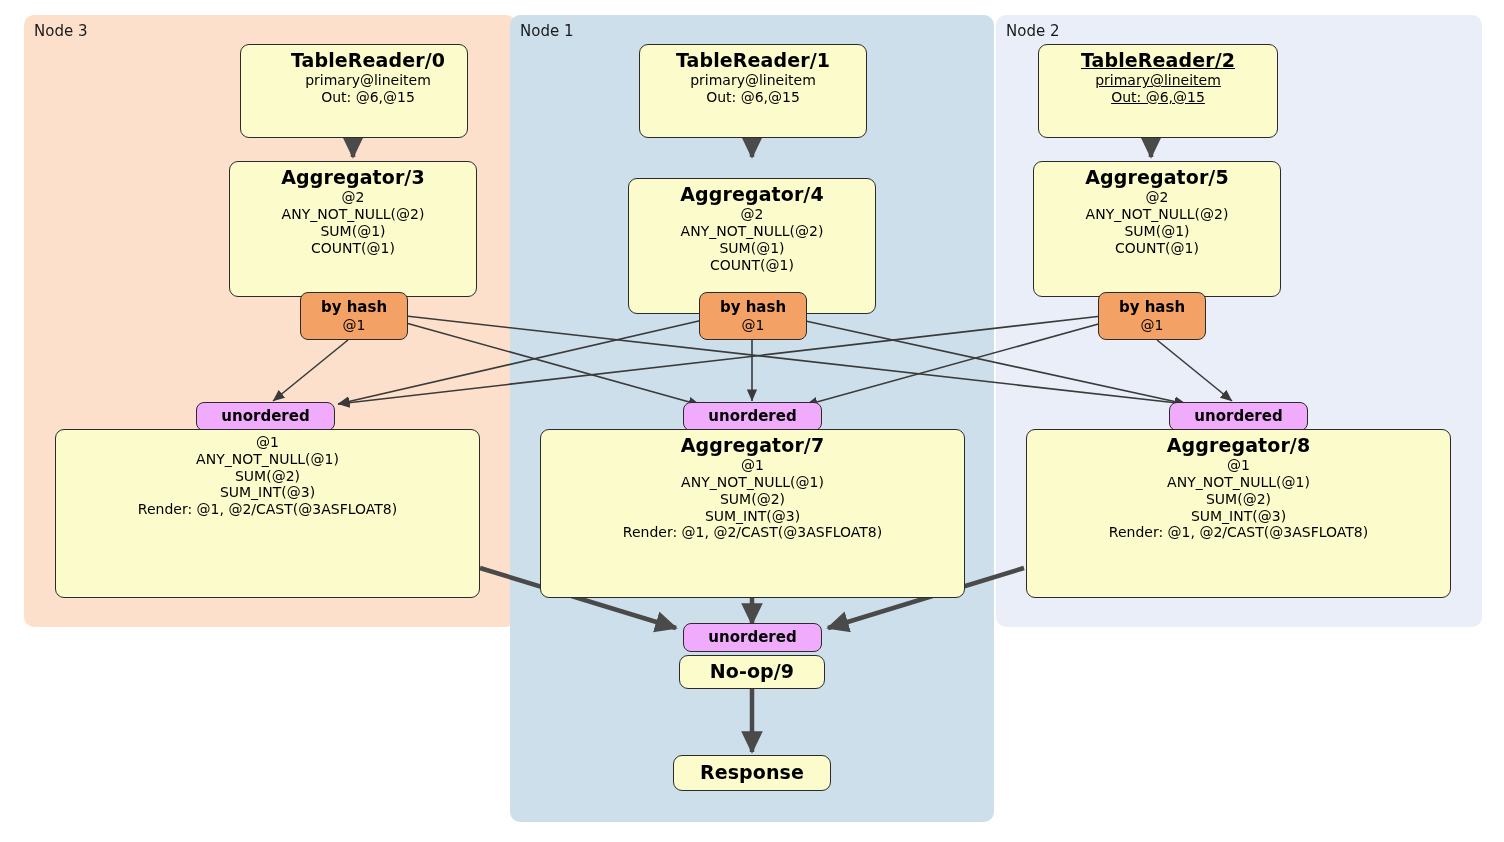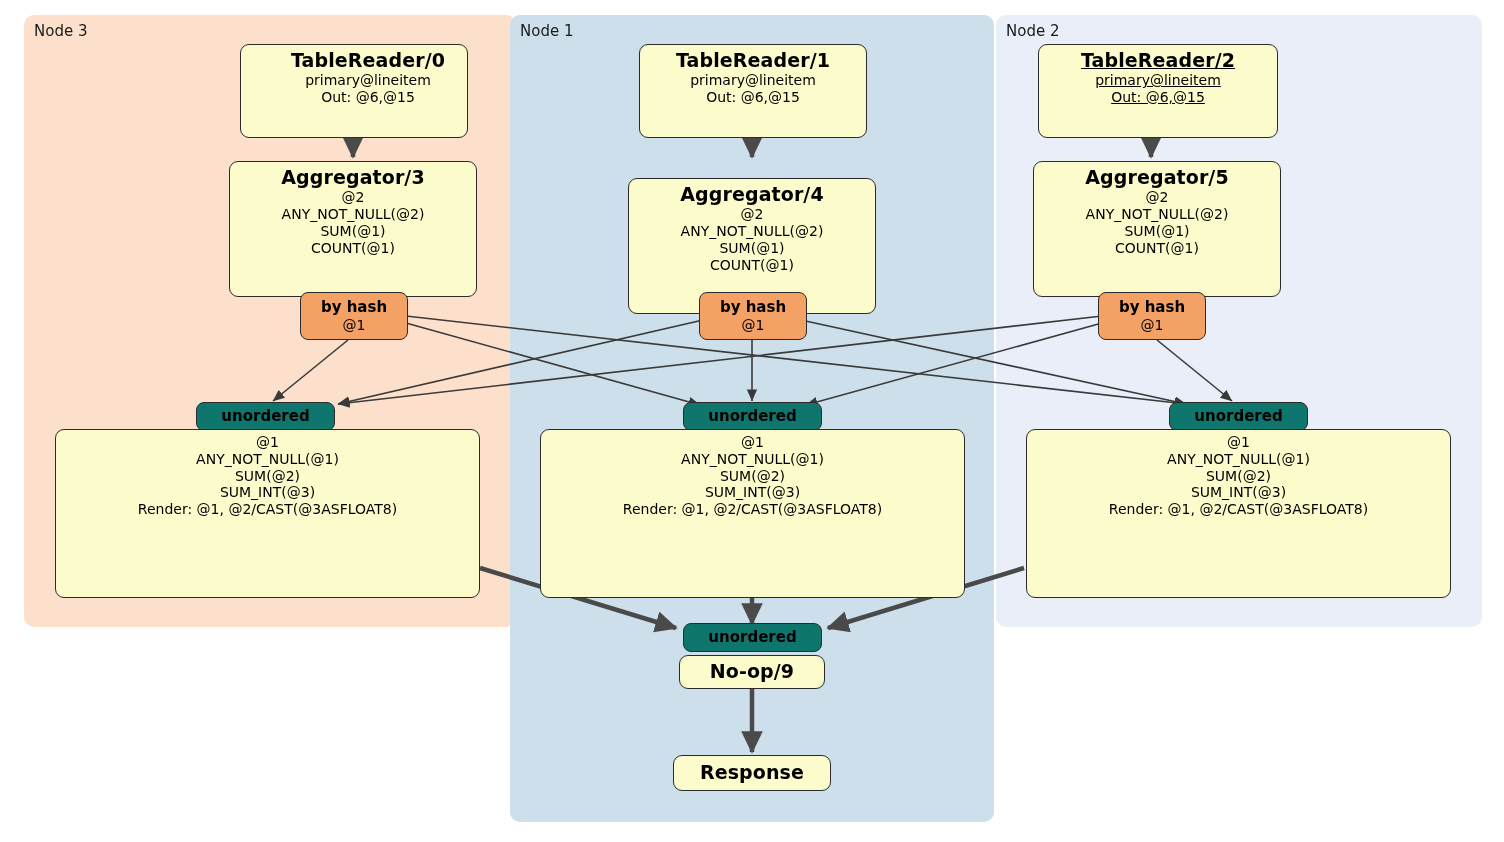--- a/index.html
+++ b/index.html
@@ -15,21 +15,21 @@
   .op-box{position:absolute;box-sizing:border-box;background:#FCFBCB;
           border:1.6px solid #2b2b2b;border-radius:9px;
           text-align:center;color:#000;padding:4px 8px;}
   .op-title{font-size:19px;font-weight:bold;line-height:1.22;letter-spacing:.1px;}
   .op-line{font-size:14px;line-height:1.2;font-weight:normal;}
 
   .pill{position:absolute;box-sizing:border-box;border:1.6px solid #2b2b2b;
         border-radius:8px;text-align:center;color:#000;
         display:flex;flex-direction:column;align-items:center;justify-content:center;}
   .pill-hash{background:#F3A165;}
-  .pill-unord{background:#0f766e;}
+  .pill-unord{background:#f0abfc;}
   .pill-strong{font-size:15px;font-weight:bold;line-height:1.15;}
   .pill-sub{font-size:14px;line-height:1.15;}
 </style>
 </head>
 <body>
 
 <div id="stage">
 
   <div class="node-panel" style="left:24px;top:15px;width:492px;height:612px;background:#FDE0CC;"></div>
   <div class="node-panel" style="left:510px;top:15px;width:484px;height:807px;background:#CEDFEC;"></div>
@@ -143,27 +143,29 @@
   </div>
 
   <div class="op-box" style="left:55px;top:429px;width:425px;height:169px;">
     <div class="op-line">@1</div>
     <div class="op-line">ANY_NOT_NULL(@1)</div>
     <div class="op-line">SUM(@2)</div>
     <div class="op-line">SUM_INT(@3)</div>
     <div class="op-line">Render: @1, @2/CAST(@3ASFLOAT8)</div>
   </div>
   <div class="op-box" style="left:540px;top:429px;width:425px;height:169px;">
+    <div class="op-title">Aggregator/7</div>
     <div class="op-line">@1</div>
     <div class="op-line">ANY_NOT_NULL(@1)</div>
     <div class="op-line">SUM(@2)</div>
     <div class="op-line">SUM_INT(@3)</div>
     <div class="op-line">Render: @1, @2/CAST(@3ASFLOAT8)</div>
   </div>
   <div class="op-box" style="left:1026px;top:429px;width:425px;height:169px;">
+    <div class="op-title">Aggregator/8</div>
     <div class="op-line">@1</div>
     <div class="op-line">ANY_NOT_NULL(@1)</div>
     <div class="op-line">SUM(@2)</div>
     <div class="op-line">SUM_INT(@3)</div>
     <div class="op-line">Render: @1, @2/CAST(@3ASFLOAT8)</div>
   </div>
 
   <div class="pill pill-unord" style="left:683px;top:623px;width:139px;height:29px;">
     <div class="pill-strong">unordered</div>
   </div>

